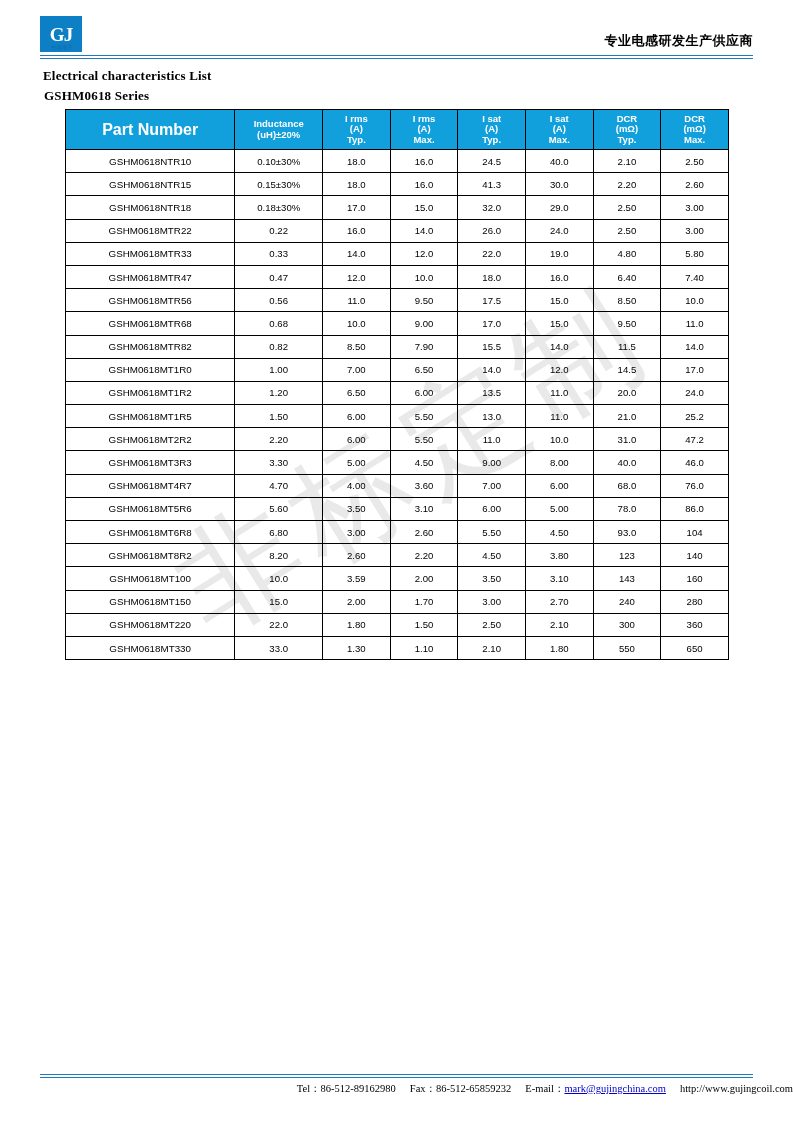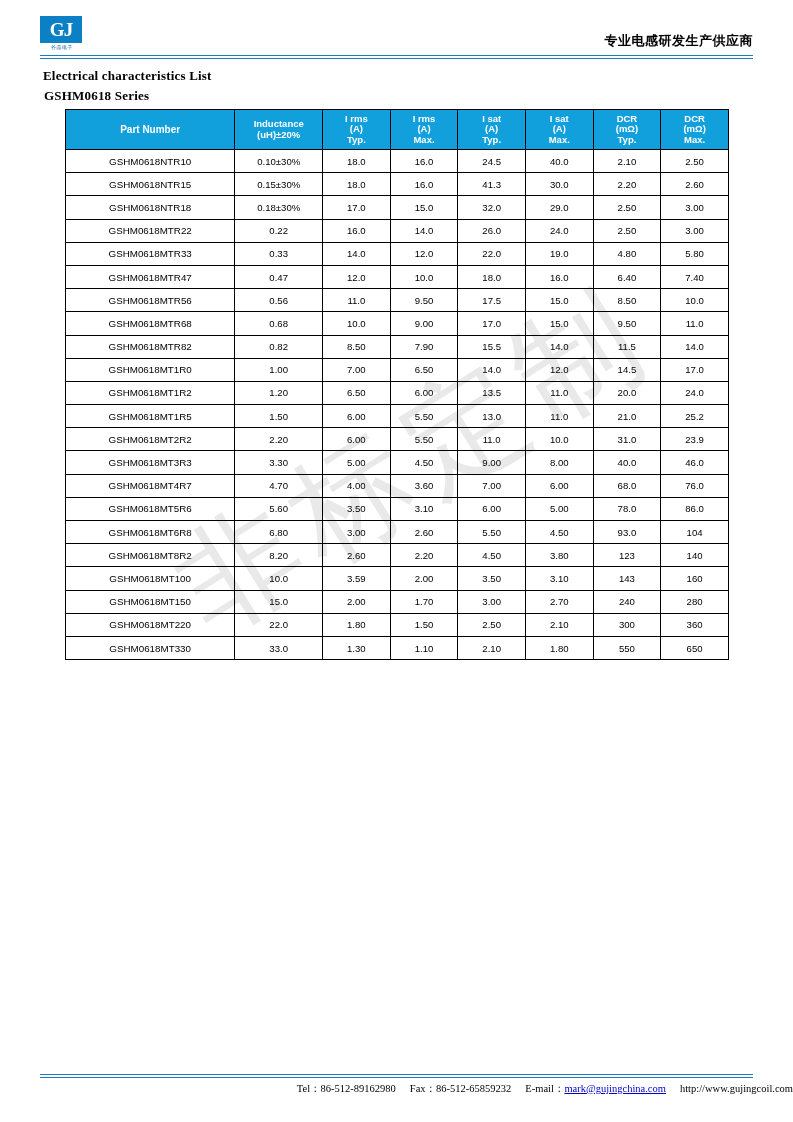--- a/index.html
+++ b/index.html
@@ -18,21 +18,21 @@
     position: absolute;
     top: 0; left: 0;
     width: 793px;
     height: 58px;
   }
   .logo {
     position: absolute;
     left: 40px;
     top: 16px;
     width: 42px;
-    height: 27px;
+    height: 36px;
     background: #0d7fc4;
     display: flex;
     align-items: center;
     justify-content: center;
   }
   .logo-glyph {
     color: #ffffff;
     font-family: "Liberation Serif", serif;
     font-size: 19px;
     font-weight: bold;
@@ -133,21 +133,21 @@
     padding: 0;
   }
   table.spec thead th {
     background: #12a0dd;
     color: #ffffff;
     font-size: 9.5px;
     font-weight: bold;
     height: 40px;
     line-height: 1.12;
   }
-  table.spec thead th.part-col { font-size: 10px; }
+  table.spec thead th.part-col { font-size: 16px; }
   table.spec tbody td {
     height: 23.2px;
     font-size: 9.6px;
     color: #000000;
     background: transparent;
     font-family: "Liberation Sans", sans-serif;
   }
   table.spec tbody td.part {
     font-size: 9.8px;
   }
@@ -382,21 +382,21 @@
           <td>25.2</td>
         </tr>
         <tr>
           <td class="part">GSHM0618MT2R2</td>
           <td>2.20</td>
           <td>6.00</td>
           <td>5.50</td>
           <td>11.0</td>
           <td>10.0</td>
           <td>31.0</td>
-          <td>23.9</td>
+          <td>47.2</td>
         </tr>
         <tr>
           <td class="part">GSHM0618MT3R3</td>
           <td>3.30</td>
           <td>5.00</td>
           <td>4.50</td>
           <td>9.00</td>
           <td>8.00</td>
           <td>40.0</td>
           <td>46.0</td>

